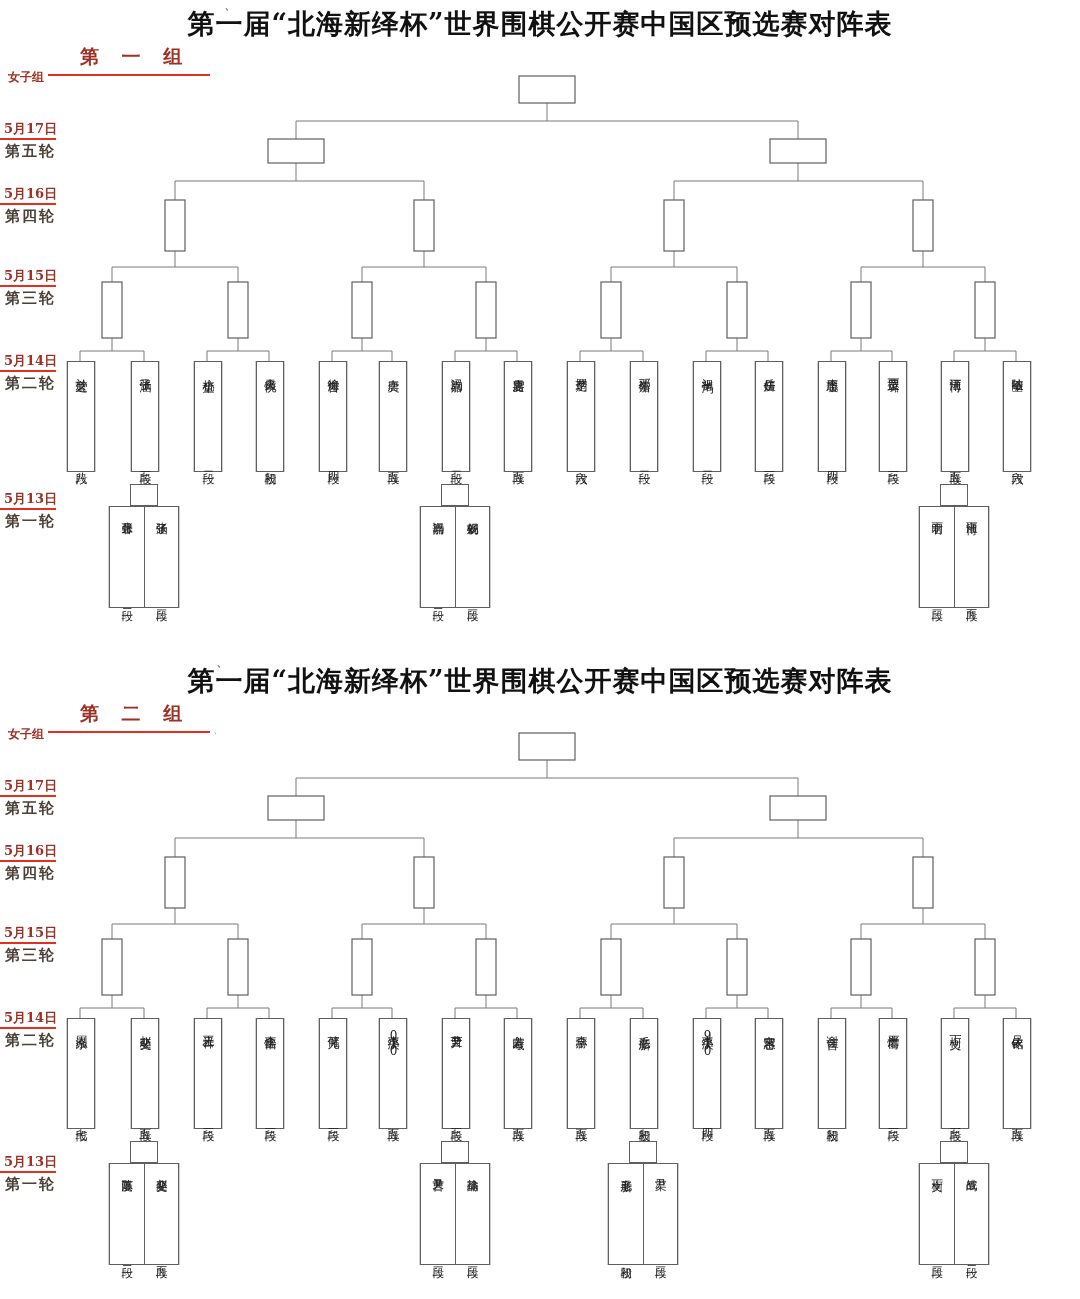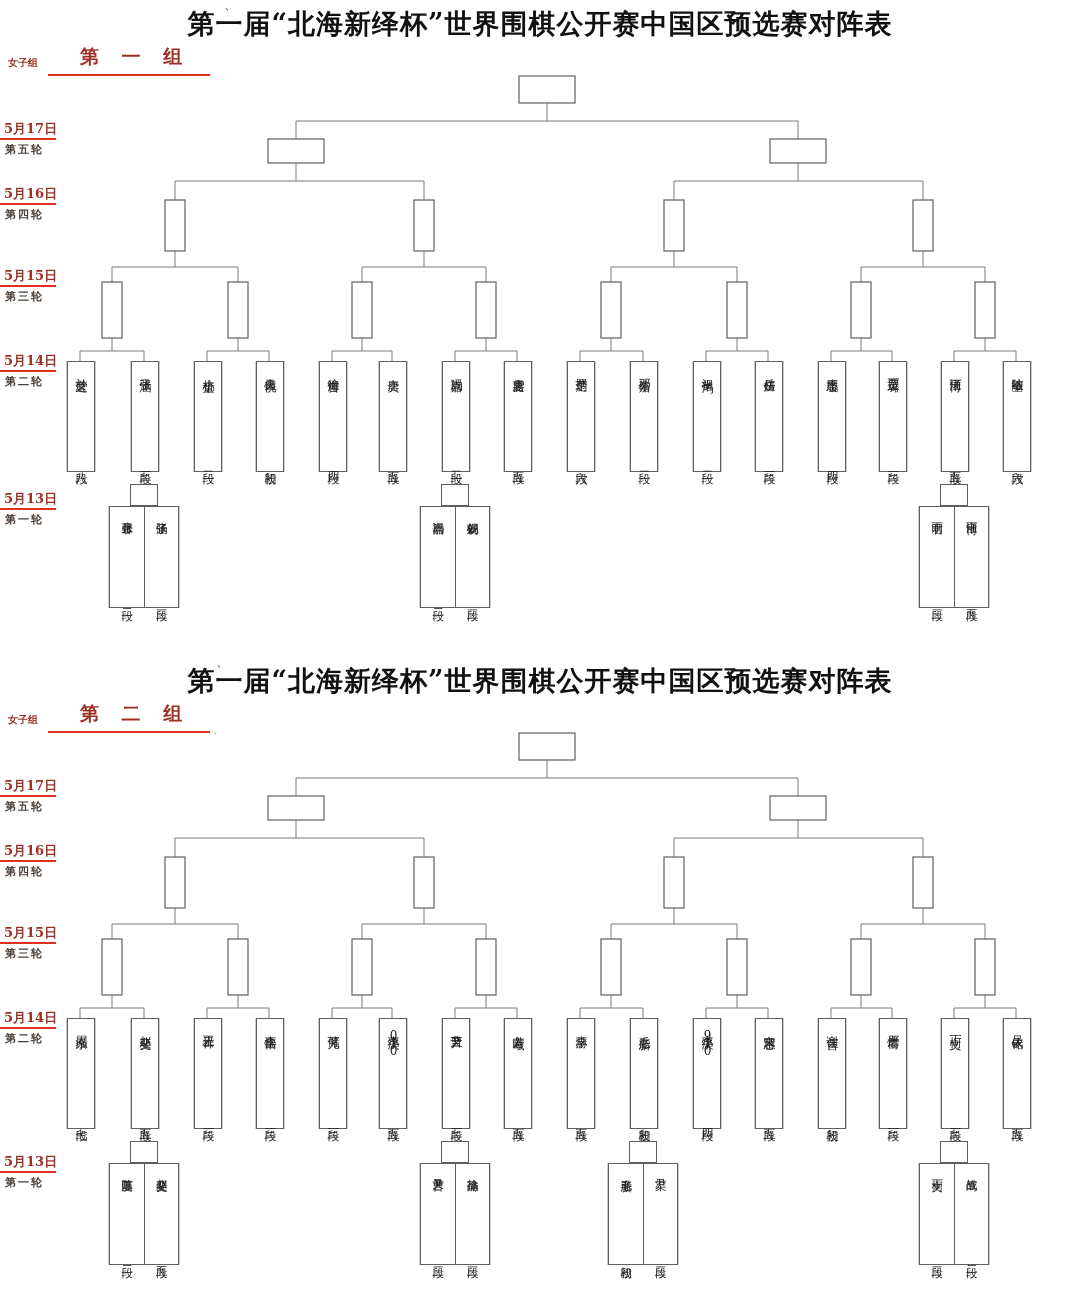--- a/index.html
+++ b/index.html
@@ -2,27 +2,27 @@
 <html><head>
 <meta charset="utf-8">
 <style>
   html,body{margin:0;padding:0;background:#fff;}
   #canvas{position:relative;width:1080px;height:1299px;background:#fff;overflow:hidden;
           font-family:"DejaVu Serif","Liberation Serif",serif;}
   .sec{position:absolute;left:0;width:1080px;height:648px;}
   .title{position:absolute;left:0;top:6px;width:1080px;text-align:center;
          font-size:27px;font-weight:bold;color:#111;letter-spacing:1px;}
   .tmark{position:absolute;left:224px;top:-4px;font-size:13px;color:#333;}
-  .cat{position:absolute;left:8px;top:56px;font-size:10px;font-weight:bold;color:#9e2f23;text-align:center;}
+  .cat{position:absolute;left:8px;top:69px;font-size:12px;font-weight:bold;color:#9e2f23;text-align:center;}
   .grp{position:absolute;left:80px;top:44px;font-size:19px;font-weight:bold;color:#9e2f23;letter-spacing:8px;}
   .grpline{position:absolute;left:48px;top:74px;width:162px;height:2px;background:#e03020;}
   .gtick{position:absolute;left:213px;top:66px;font-size:10px;color:#8a8a8a;}
   .rdate{position:absolute;left:4px;font-size:13px;font-weight:bold;color:#9e2f23;}
   .rline{position:absolute;left:0;width:56px;height:2px;background:#e03020;}
-  .rname{position:absolute;left:5px;font-size:11px;font-weight:bold;color:#4c4038;letter-spacing:2px;}
+  .rname{position:absolute;left:5px;font-size:15px;font-weight:bold;color:#4c4038;letter-spacing:2px;}
   svg.lines{position:absolute;left:0;top:0;width:1080px;height:648px;}
   .pbox{position:absolute;top:361px;width:26px;height:109px;background:#fff;
         border:1px solid #5f5f5f;box-shadow:1px 0 0 #cfcfcf,-1px 0 0 #cfcfcf;}
   .vt{position:absolute;left:50%;transform:translateX(-50%);writing-mode:vertical-rl;
       text-orientation:upright;font-size:12px;letter-spacing:1px;color:#1c1c1c;white-space:nowrap;}
   .vt.nm{top:7px;}
   .vt.rk{bottom:7px;}
   .cbox{position:absolute;top:484px;width:28px;height:22px;background:#fff;border:1px solid #5f5f5f;box-sizing:border-box;}
   .r1box{position:absolute;top:506px;width:70px;height:102px;background:#fff;
          border:1px solid #5f5f5f;box-sizing:border-box;display:flex;box-shadow:1px 0 0 #cfcfcf,-1px 0 0 #cfcfcf;}

